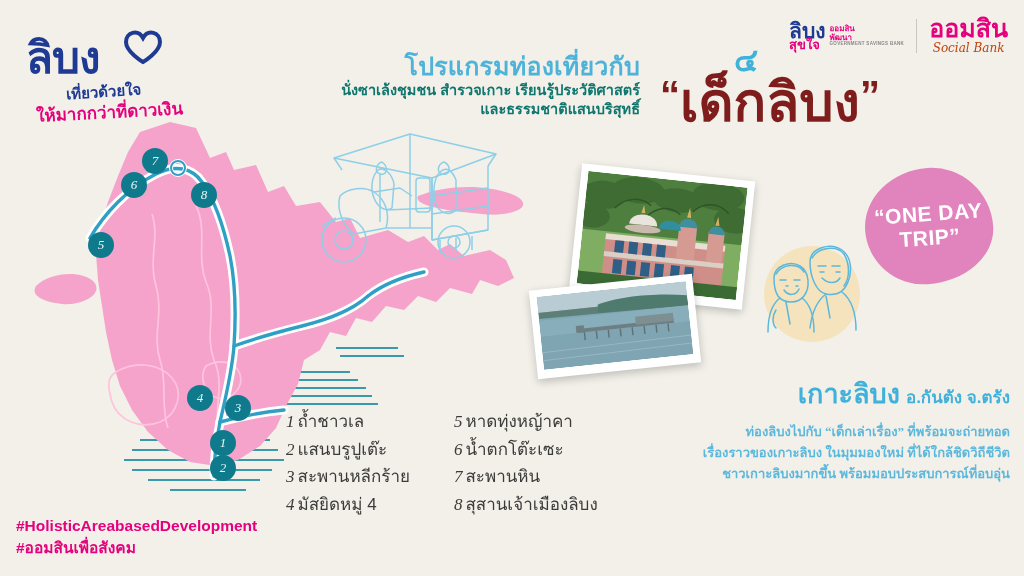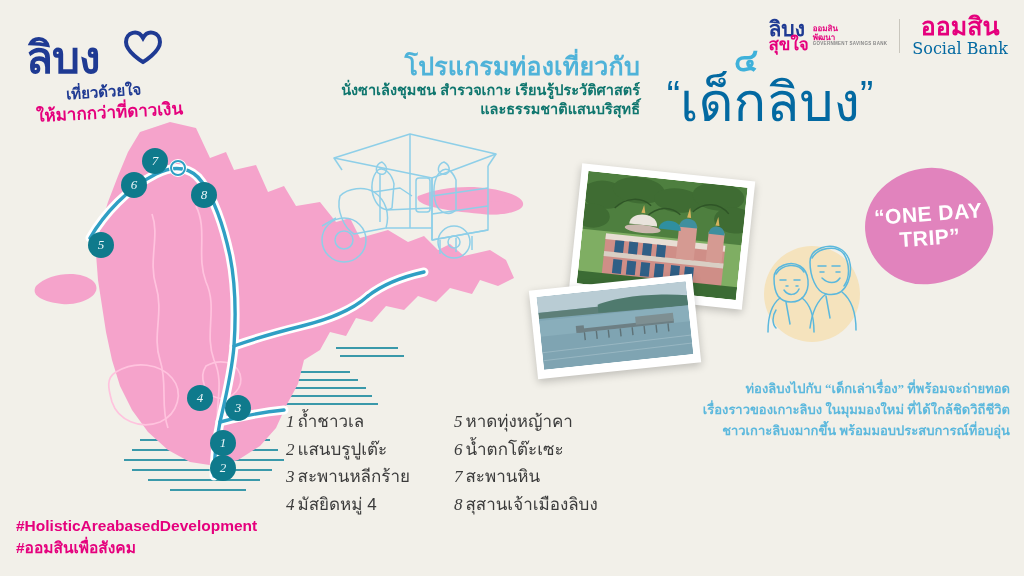--- a/index.html
+++ b/index.html
@@ -68,38 +68,38 @@
     gap: 12px;
   }
   #gsb-dev-logo {
     display: flex; align-items: center; gap: 4px;
   }
   #gsb-dev-logo .mark {
     font-size: 21px; font-weight: bold;
     color: #1f3a93; line-height: 0.85;
   }
   #gsb-dev-logo .mark .pinkline {
-    color: #e5007d; font-size: 17px; display: block;
+    color: #e5007d; font-size: 13px; display: block;
   }
   #gsb-dev-logo .devtext {
     font-size: 8px; color: #e5007d; font-weight: bold;
     line-height: 1.05; text-align: left;
   }
   #gsb-dev-logo .devtext .tiny {
     font-size: 4.5px; color: #888; display: block; letter-spacing: .3px;
   }
   #logo-divider {
     width: 1px; height: 34px; background: #c9c6bd;
   }
   #gsb-logo { text-align: center; }
   #gsb-logo .gsb-thai {
     font-size: 25px; font-weight: bold; color: #e5007d; line-height: 1;
   }
   #gsb-logo .gsb-eng {
-    font-size: 16px; color: #0369a1; 
+    font-size: 12px; color: #c2410c; font-style: italic;
     font-family: "DejaVu Serif", serif; line-height: 1.2;
   }
 
   
   #headline-block {
     position: absolute;
     left: 300px; top: 52px;
     width: 340px;
     text-align: right;
     color: #4fb3d9;
@@ -117,21 +117,21 @@
     position: absolute;
     left: 620px; top: 46px;
     width: 300px;
     text-align: center;
   }
   #big-title-num {
     font-size: 32px; color: #3fb1da; font-weight: bold;
     line-height: .9; margin-left: -48px;
   }
   #big-title-main {
-    font-size: 54px; color: #0369a1; font-weight: normal;
+    font-size: 54px; color: #7f1d1d; font-weight: bold;
     line-height: 1; white-space: nowrap;
   }
   .qmark { font-size: 40px; vertical-align: top; }
 
   
   #oneday-badge {
     position: absolute;
     left: 865px; top: 168px;
     width: 128px; height: 116px;
     background: #e183bd;
@@ -494,20 +494,23 @@
     </ol>
     <ol>
       <li><span class="num">5</span><span>หาดทุ่งหญ้าคา</span></li>
       <li><span class="num">6</span><span>น้ำตกโต๊ะเซะ</span></li>
       <li><span class="num">7</span><span>สะพานหิน</span></li>
       <li><span class="num">8</span><span>สุสานเจ้าเมืองลิบง</span></li>
     </ol>
   </div>
 
   <div id="island-block">
+    <div>
+      <span id="island-name">เกาะลิบง</span><span id="island-prov">อ.กันตัง จ.ตรัง</span>
+    </div>
     <div id="island-desc">
       <div>ท่องลิบงไปกับ “เด็กเล่าเรื่อง” ที่พร้อมจะถ่ายทอด</div>
       <div>เรื่องราวของเกาะลิบง ในมุมมองใหม่ ที่ได้ใกล้ชิดวิถีชีวิต</div>
       <div>ชาวเกาะลิบงมากขึ้น พร้อมมอบประสบการณ์ที่อบอุ่น</div>
     </div>
   </div>
 
   <div id="hashtags">
     <div>#HolisticAreabasedDevelopment</div>
     <div>#ออมสินเพื่อสังคม</div>

